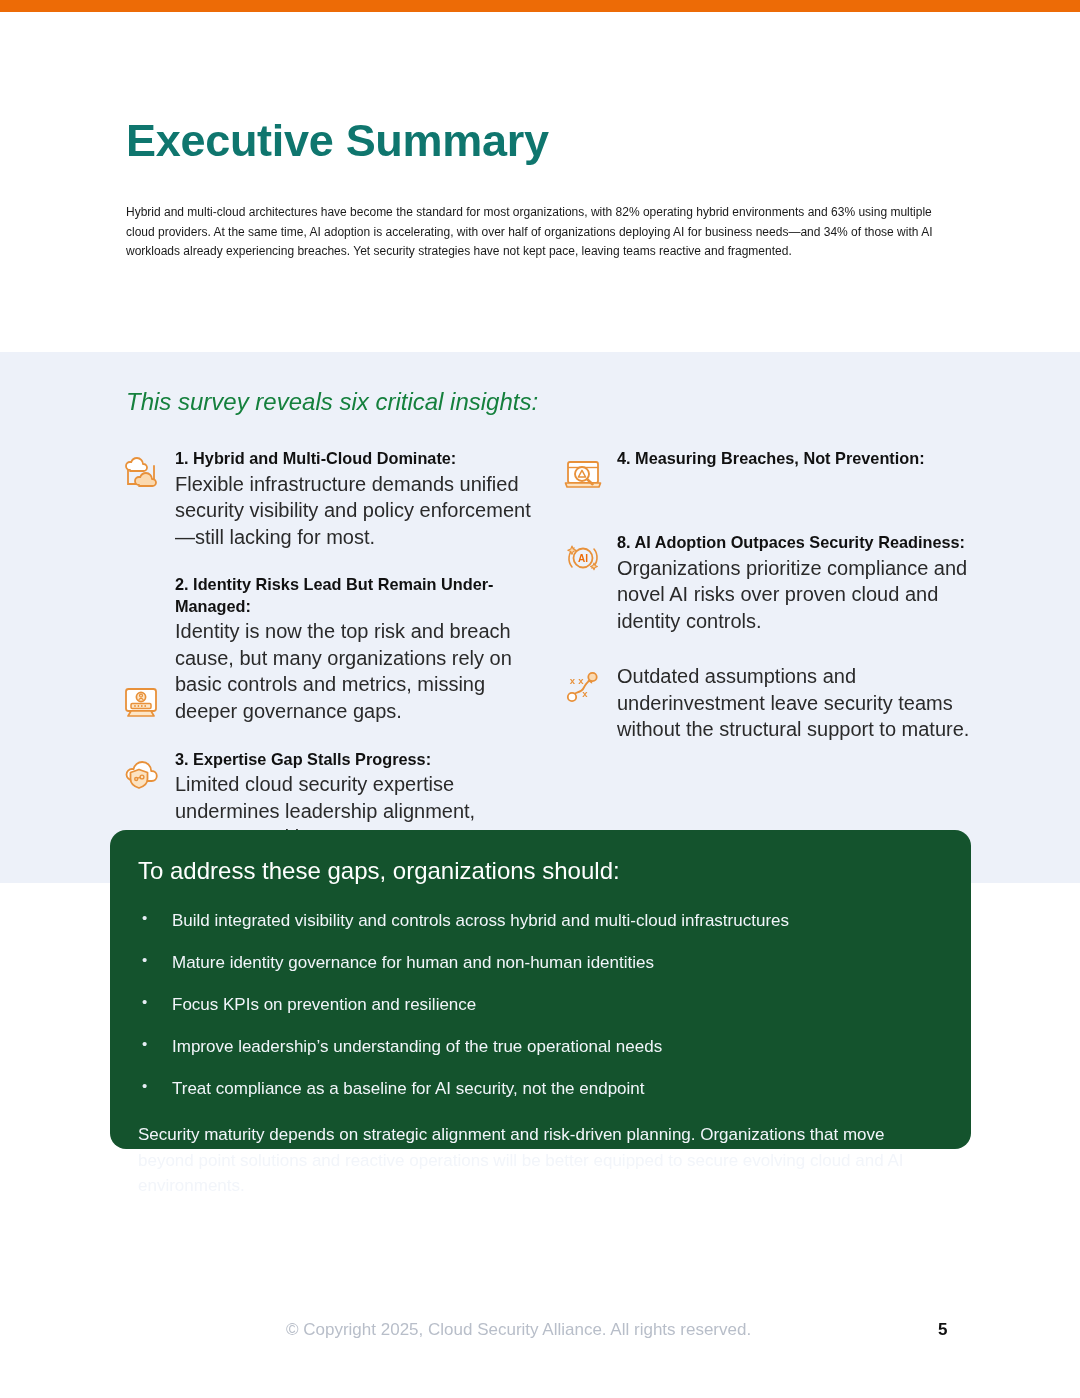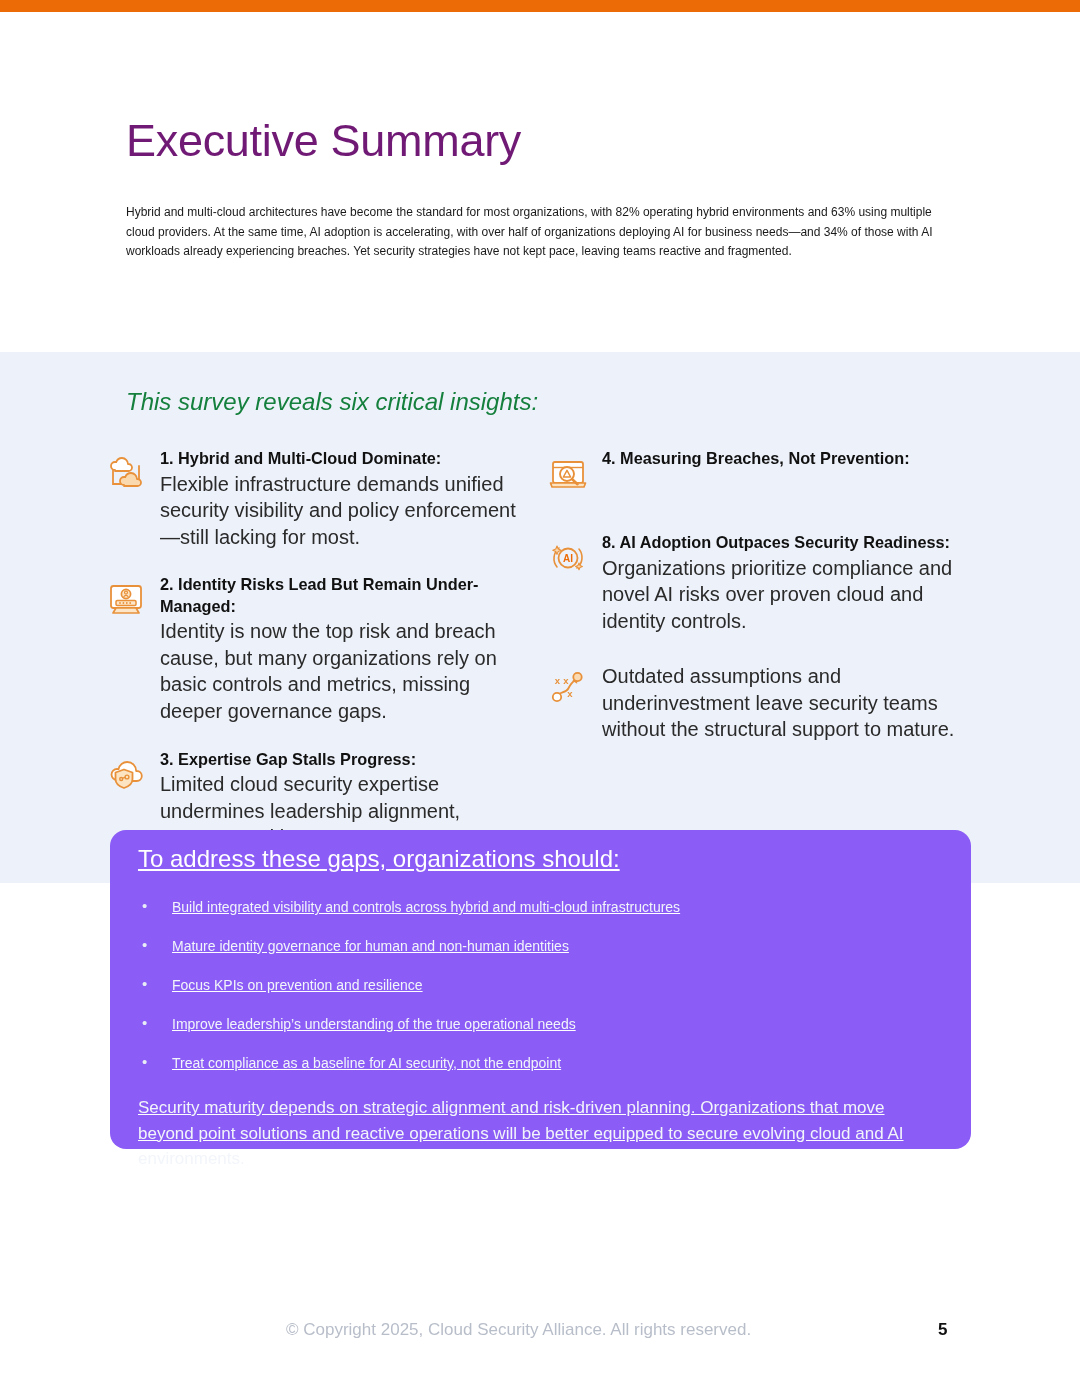--- a/index.html
+++ b/index.html
@@ -35,22 +35,22 @@
     height: 531px;
     background: #EDF1F9;
   }
 
   
   .page-title {
     position: absolute;
     left: 126px;
     top: 116px;
     font-size: 45px;
-    font-weight: 400;
-    color: #701a75;
+    font-weight: 700;
+    color: #0f766e;
     letter-spacing: -0.3px;
     line-height: 1.1;
   }
 
   
   .intro {
     position: absolute;
     left: 126px;
     top: 203px;
     width: 830px;
@@ -64,21 +64,21 @@
     position: absolute;
     left: 126px;
     top: 388px;
     font-size: 24px;
     font-style: italic;
     font-weight: 400;
     color: #15803d;
   }
   .cols {
     position: absolute;
-    left: 104px;
+    left: 119px;
     top: 446px;
     width: 860px;
     display: flex;
     gap: 24px;
   }
   .col { width: 425px; }
   .insight {
     display: flex;
     align-items: flex-start;
     gap: 12px;
@@ -102,48 +102,47 @@
   .insight .txt {
     font-size: 20px;
     line-height: 1.33;
     color: #2a2a2a;
     display: block;
     margin-top: 1px;
   }
 
   
   .col-left .insight:nth-child(1) { margin-bottom: 22px; }
-  .col-left .insight:nth-child(2) { margin-bottom: 22px; }
+  .col-left .insight:nth-child(2) { margin-bottom: 22px; align-items: flex-end; }
   .col-right .insight:nth-child(1) { margin-bottom: 34px; }
   .col-right .insight:nth-child(2) { margin-bottom: 26px; }
 
   
   .callout {
     position: absolute;
     left: 110px;
     top: 830px;
     width: 861px;
     height: 319px;
-    background: #8b5cf6;
+    background: #14532d;
     border-radius: 16px;
-    padding: 14px 30px 20px 28px;
+    padding: 26px 30px 20px 28px;
     color: #ffffff;
-    text-decoration: underline;
   }
   .callout-title {
     font-size: 24px;
     font-weight: 400;
     color: #ffffff;
     line-height: 1.25;
     margin-bottom: 26px;
   }
   .callout ul { list-style: none; }
   .callout li {
     position: relative;
-    font-size: 14px;
+    font-size: 17px;
     line-height: 1.0;
     color: #F2F5FA;
     padding-left: 34px;
     margin-bottom: 25px;
   }
   .callout li::before {
     content: "\2022";
     position: absolute;
     left: 4px;
     top: -2px;

